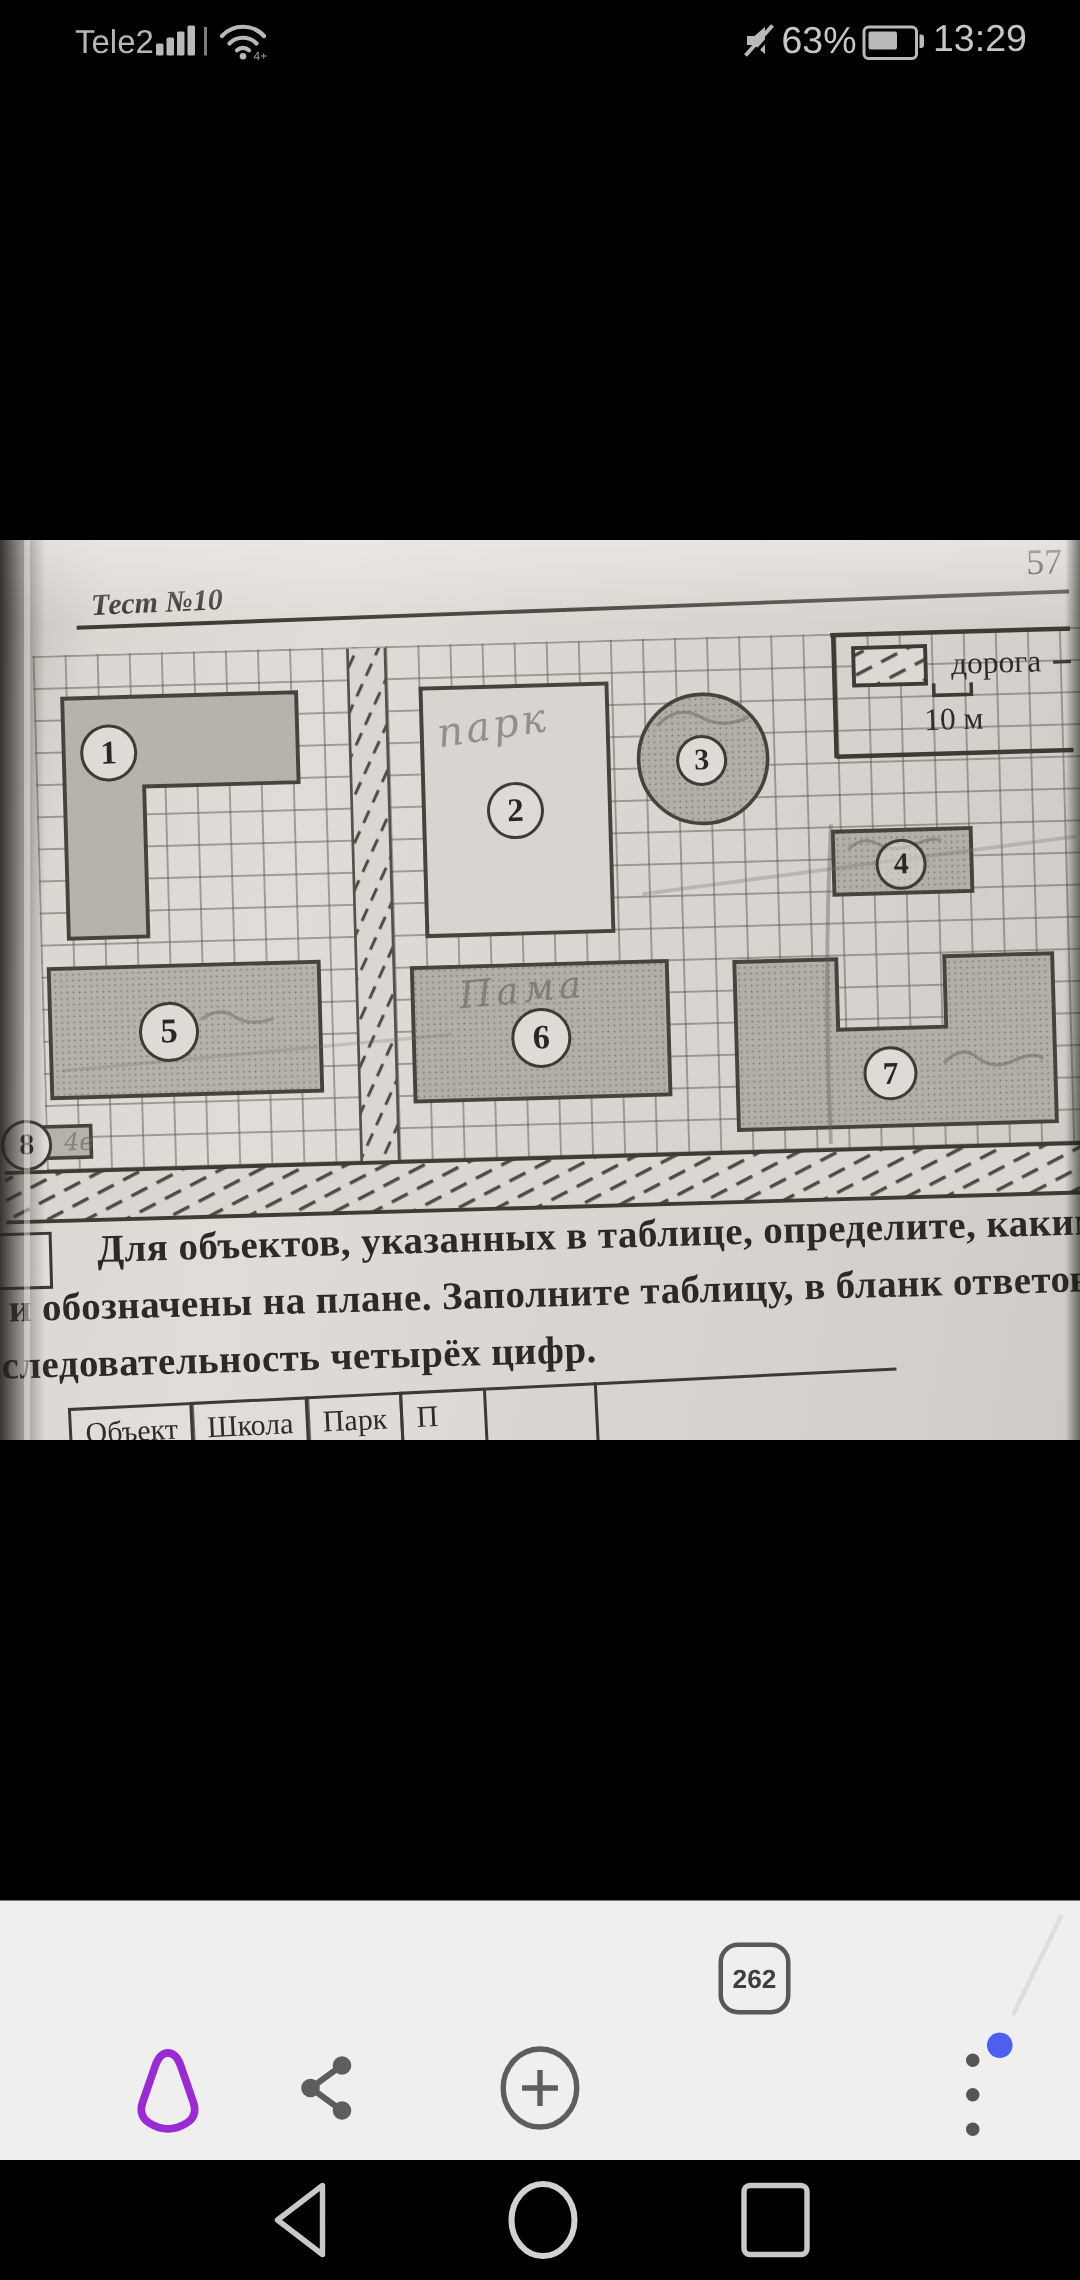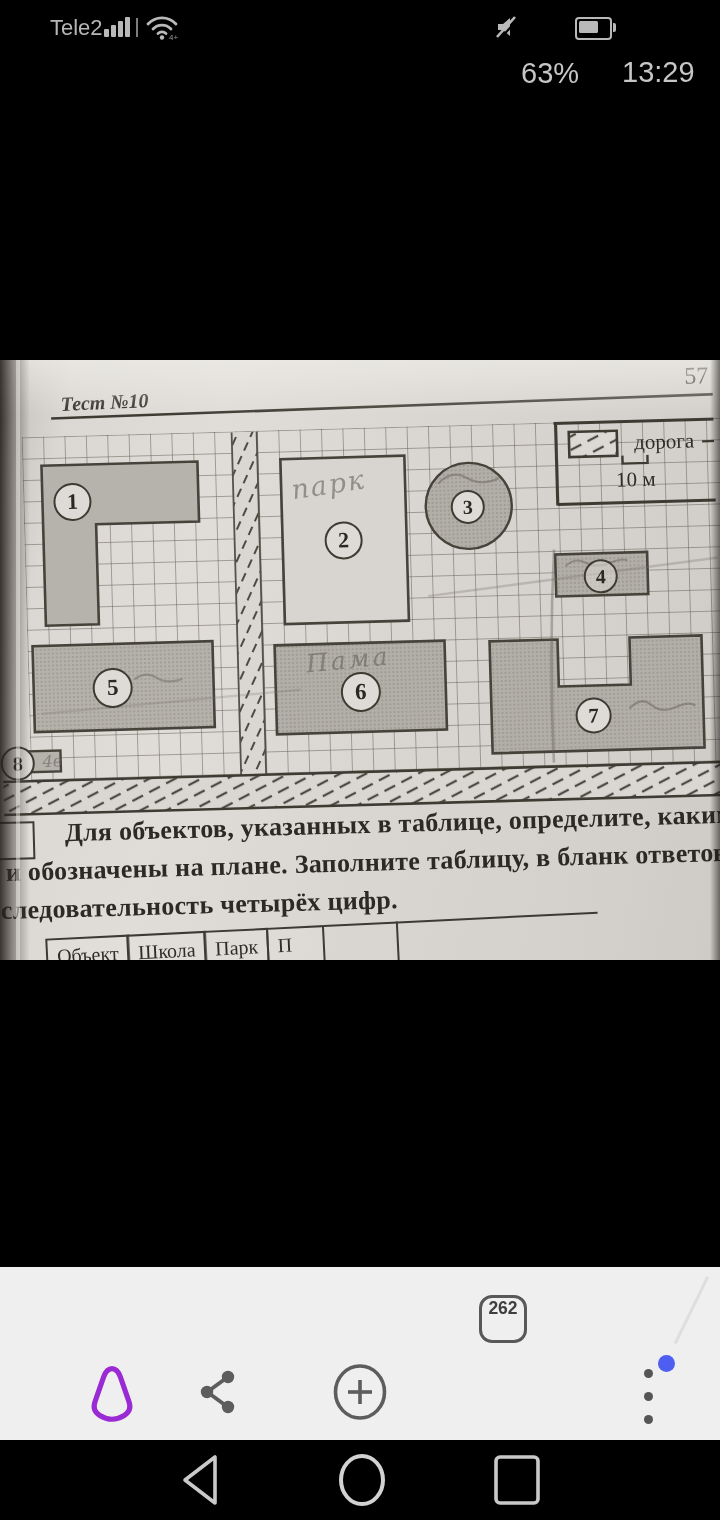--- a/index.html
+++ b/index.html
@@ -1,21 +1,21 @@
 <!DOCTYPE html>
 <html><head>
 <meta charset="utf-8">
 <style>
   html,body{margin:0;padding:0;background:#000;}
   #screen{position:relative;width:720px;height:1520px;background:#000;overflow:hidden;
           font-family:"Liberation Sans",sans-serif;}
   .abs{position:absolute;}
   
   .sb-text{color:#b6b6b6;font-size:22px;}
-  .sb-big{color:#c6c6c6;font-size:29px;margin-top:44px;}
+  .sb-big{color:#c6c6c6;font-size:25px;}
   .bars{display:flex;align-items:flex-end;gap:2.5px;height:20px;}
   .bar{width:4.5px;background:#b9b9b9;border-radius:1px;}
   
   #photo{top:360px;left:0;width:720px;height:600px;overflow:hidden;
          background:linear-gradient(100deg,#a9a49d 0%,#c9c6c0 3%,#dbd8d3 9%,#e0ddd8 28%,#d9d6d1 55%,#d4d1cc 82%,#cecbc6 100%);}
   #page-rot{position:absolute;left:0;top:0;width:720px;height:600px;transform:rotate(-1.6deg);transform-origin:50% 50%;}
   #grid{position:absolute;left:28px;top:68px;width:714px;height:346px;
         background-image:linear-gradient(to right,rgba(95,90,80,.5) 1.2px,transparent 1.2px),
                          linear-gradient(to bottom,rgba(95,90,80,.5) 1.2px,transparent 1.2px);
         background-size:21.4px 21.4px;}
@@ -39,21 +39,21 @@
   #urlbar{position:absolute;left:16px;top:12px;width:704px;height:61px;background:#fff;
           border-radius:18px 4px 4px 18px;box-shadow:0 1px 4px rgba(0,0,0,.14);
           display:flex;align-items:center;justify-content:center;gap:12px;}
   .seam{position:absolute;left:690px;top:6px;width:2.5px;height:74px;background:#dedede;transform:rotate(26deg);}
   #urltext{font-size:29px;color:#141414;font-weight:bold;letter-spacing:.2px;}
   .lock{position:relative;width:17px;height:22px;}
   .lock .shackle{position:absolute;left:2px;top:0;width:9px;height:10px;border:2.6px solid #3c3c3c;
                  border-bottom:none;border-radius:7px 7px 0 0;}
   .lock .body{position:absolute;left:0;top:8px;width:17px;height:13px;background:#3c3c3c;border-radius:2.5px;}
   .tabbox{position:absolute;left:479px;top:28px;width:48px;height:48px;border:3.6px solid #585858;
-          border-radius:13px;box-sizing:border-box;display:flex;align-items:flex-start;justify-content:center;
+          border-radius:13px;box-sizing:border-box;display:flex;align-items:center;justify-content:center;
           font-size:17.5px;font-weight:bold;color:#3f3f3f;}
   .dot{position:absolute;width:9px;height:9px;border-radius:50%;background:#555;}
   
   #navbar{top:1440px;left:0;width:720px;height:80px;background:#000;}
 </style>
 </head>
 <body>
 
 <div id="screen">
 

